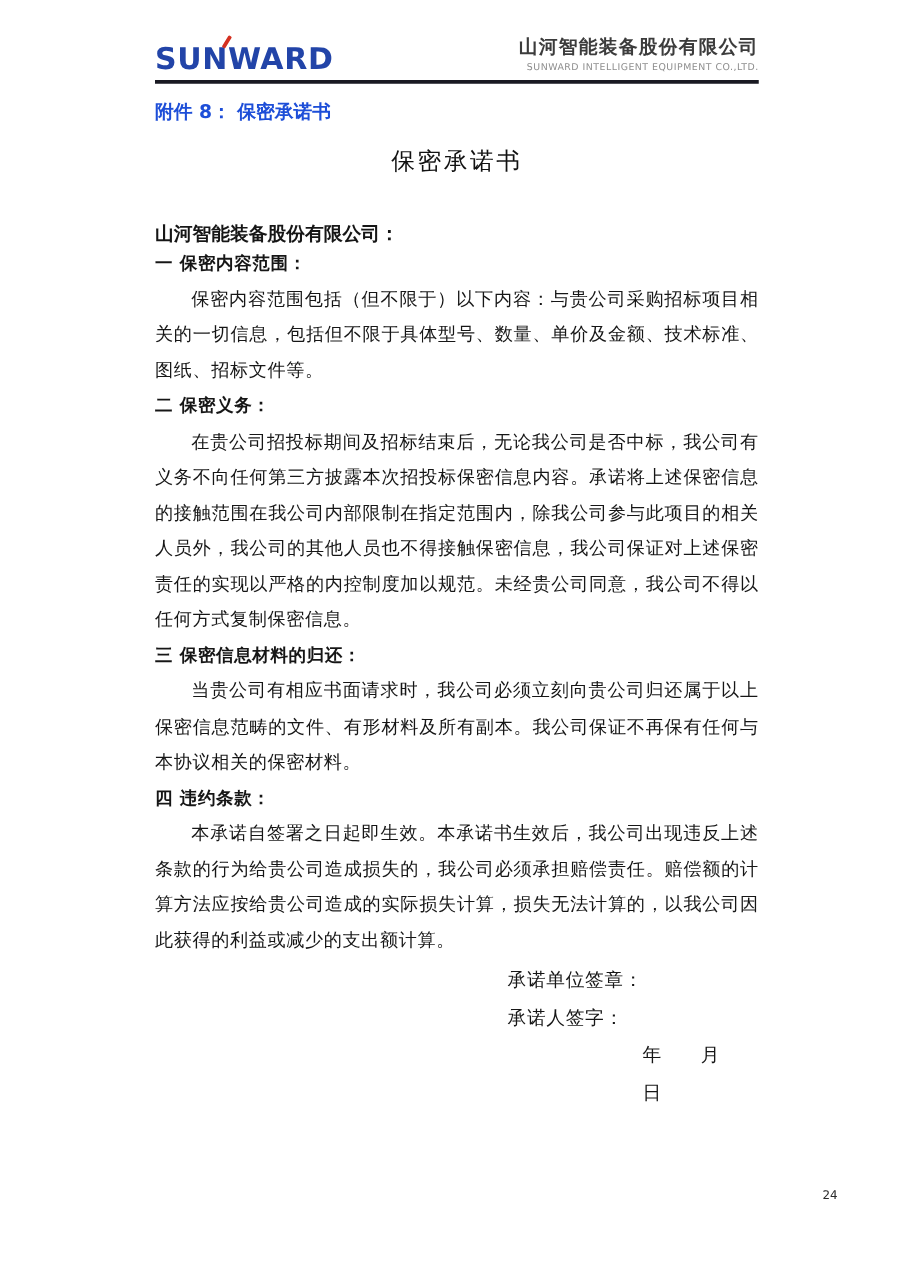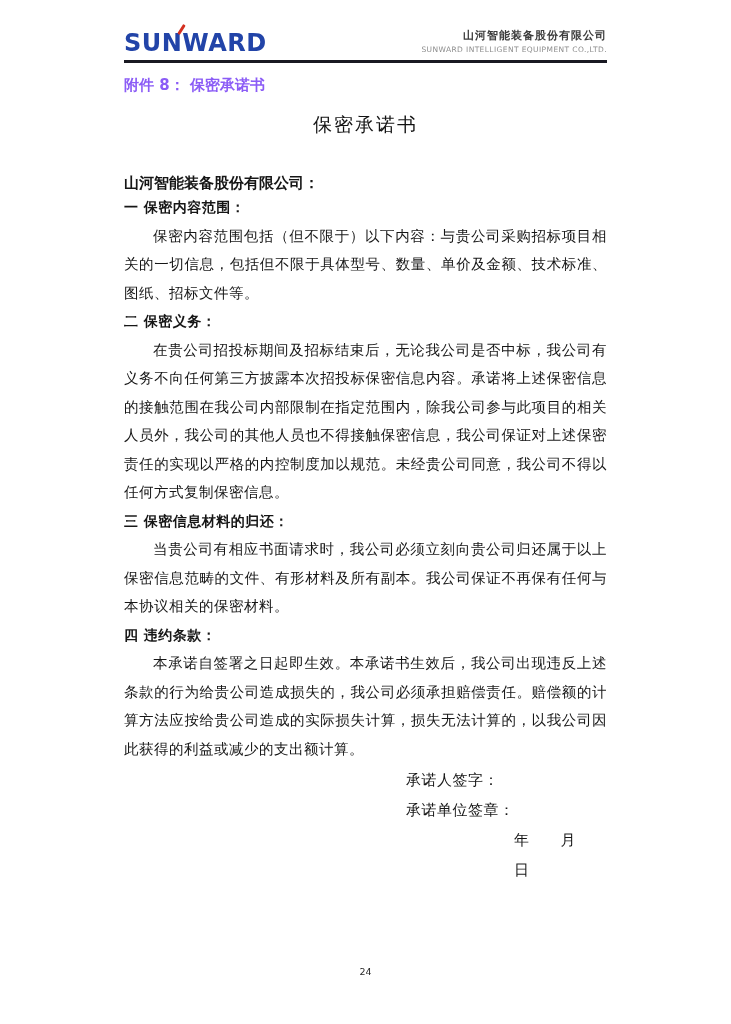--- a/index.html
+++ b/index.html
@@ -41,21 +41,21 @@
     left: 56px;
     top: -7px;
     width: 3px;
     height: 11px;
     background: #d43020;
     transform: rotate(32deg);
     border-radius: 1px;
   }
   .header-right { text-align: right; padding-bottom: 1px; }
   .company-cn {
-    font-size: 11px;
+    font-size: 15px;
     font-weight: bold;
     color: #3c3c3c;
     letter-spacing: 1px;
   }
   .company-en {
     font-size: 7.5px;
     color: #8d8d8d;
     letter-spacing: 0.4px;
     margin-top: 2px;
   }
@@ -63,21 +63,21 @@
     margin-top: 5px;
     height: 3px;
     background: #191922;
   }
 
   
   .attachment {
     margin-top: 13px;
     font-size: 15px;
     font-weight: bold;
-    color: #8b5cf6;
+    color: #1d4ed8;
   }
   .doc-title {
     margin-top: 17px;
     text-align: center;
     font-size: 19px;
     font-weight: normal;
     letter-spacing: 2px;
     color: #121212;
   }
   .salutation {
@@ -110,24 +110,24 @@
   }
   .date-line {
     margin-left: 390px;
     line-height: 30px;
     letter-spacing: 0.5px;
   }
 
   
   .page-number {
     position: absolute;
-    bottom: 47px;
+    bottom: 62px;
     left: 0;
     width: 100%;
-    text-align: center;
+    text-align: right;
     font-size: 9.5px;
     color: #2a2a2a;
   }
 </style>
 </head>
 <body>
 
 <div class="page">
   <div class="content">
 
@@ -156,21 +156,21 @@
     <h3 class="sec-heading">二 保密义务：</h3>
     <p class="para indent">在贵公司招投标期间及招标结束后，无论我公司是否中标，我公司有义务不向任何第三方披露本次招投标保密信息内容。承诺将上述保密信息的接触范围在我公司内部限制在指定范围内，除我公司参与此项目的相关人员外，我公司的其他人员也不得接触保密信息，我公司保证对上述保密责任的实现以严格的内控制度加以规范。未经贵公司同意，我公司不得以任何方式复制保密信息。</p>
 
     <h3 class="sec-heading">三 保密信息材料的归还：</h3>
     <p class="para indent">当贵公司有相应书面请求时，我公司必须立刻向贵公司归还属于以上保密信息范畴的文件、有形材料及所有副本。我公司保证不再保有任何与本协议相关的保密材料。</p>
 
     <h3 class="sec-heading">四 违约条款：</h3>
     <p class="para indent">本承诺自签署之日起即生效。本承诺书生效后，我公司出现违反上述条款的行为给贵公司造成损失的，我公司必须承担赔偿责任。赔偿额的计算方法应按给贵公司造成的实际损失计算，损失无法计算的，以我公司因此获得的利益或减少的支出额计算。</p>
 
     <div class="signature">
+      <div class="sig-line">承诺单位签章：</div>
       <div class="sig-line">承诺人签字：</div>
-      <div class="sig-line">承诺单位签章：</div>
       <div class="date-line">年　　月　　日</div>
     </div>
 
   </div>
 
   <div class="page-number">24</div>
 </div>
 
 </body></html>

